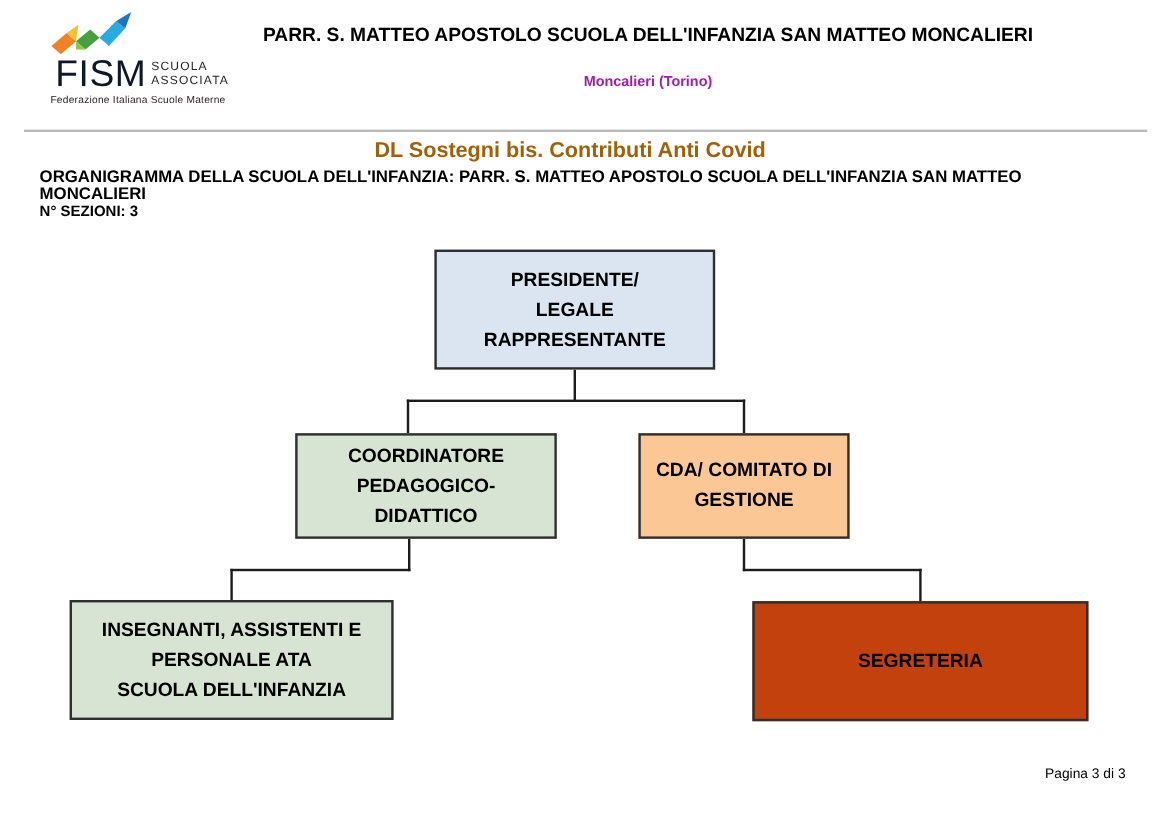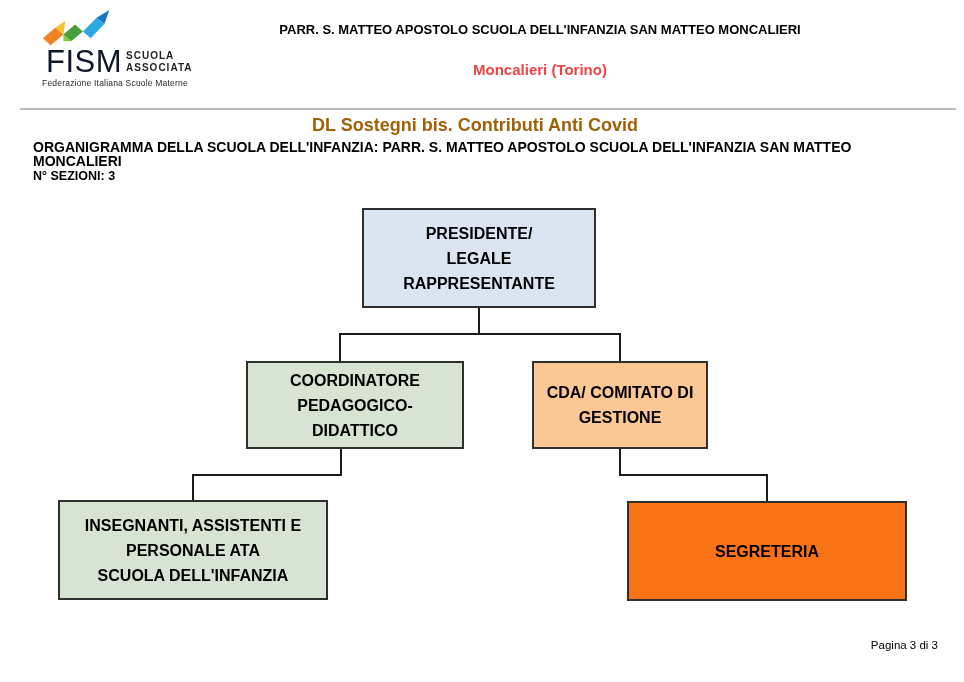--- a/index.html
+++ b/index.html
@@ -15,36 +15,36 @@
   .logo{position:absolute;left:36px;top:8px;width:150px;}
   .logo-ribbon{display:block;margin-left:4px;}
   .logo-row{display:flex;align-items:flex-start;margin-top:-4px;margin-left:10px;}
   .logo-acronym{
     font-size:31px;line-height:28px;font-weight:500;color:#0f172a;
     letter-spacing:0.5px;
   }
   .logo-badge{
     margin-left:4px;margin-top:2px;
     font-size:10px;line-height:12px;color:#231f20;letter-spacing:1px;
-    font-weight:700;
+    font-weight:400;
   }
   .logo-subtitle{
     margin-top:2px;margin-left:6px;
     font-size:8.5px;color:#231f20;letter-spacing:0.2px;white-space:nowrap;
   }
   
   .header-titles{
     position:absolute;left:170px;top:18px;width:740px;text-align:center;
   }
   .school-title{
-    font-size:13px;line-height:23px;font-weight:bold;color:#000;
+    font-size:16px;line-height:23px;font-weight:bold;color:#000;
     margin:0;
   }
   .location{
-    margin-top:20px;font-size:15px;font-weight:bold;color:#ef4444;
+    margin-top:20px;font-size:12px;font-weight:bold;color:#a21caf;
   }
   .header-rule{
     position:absolute;left:20px;top:108px;width:936px;height:2px;
     background:#b9b9b9;
   }
   
   .doc-title{
     position:absolute;left:0;top:115px;width:950px;text-align:center;
     font-size:18px;font-weight:bold;color:#a16207;
   }
@@ -133,17 +133,17 @@
 PEDAGOGICO-
 DIDATTICO</div>
 
   <div class="org-box box-insegnanti" style="background-color: rgb(216, 228, 211);">INSEGNANTI, ASSISTENTI E
 PERSONALE ATA
 SCUOLA DELL'INFANZIA</div>
 
   <div class="org-box box-cda" style="background-color: rgb(251, 199, 148);">CDA/ COMITATO DI
 GESTIONE</div>
 
-  <div class="org-box box-segreteria" style="background-color: #f97316;">SEGRETERIA</div>
+  <div class="org-box box-segreteria" style="background-color: #c2410c;">SEGRETERIA</div>
 
   <div class="footer-page">Pagina 3 di 3</div>
 
 </div>
 
 </body></html>

